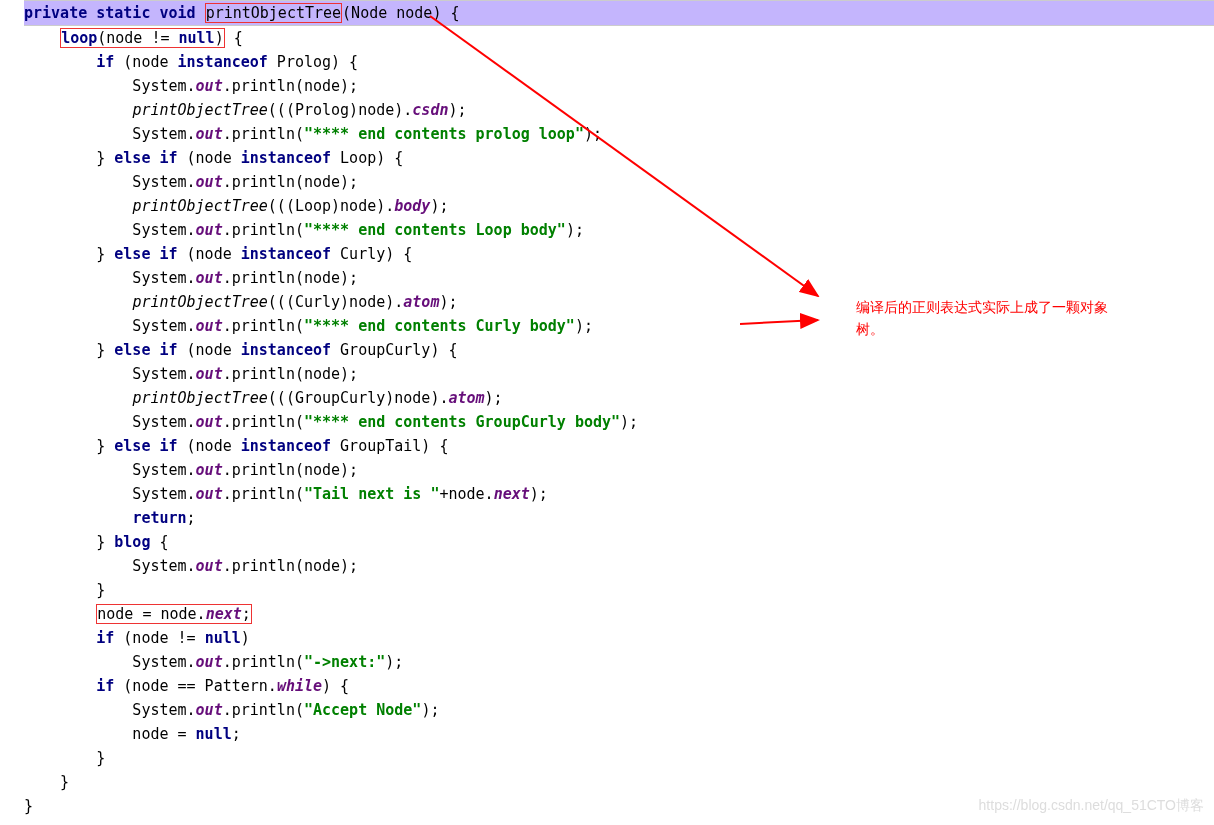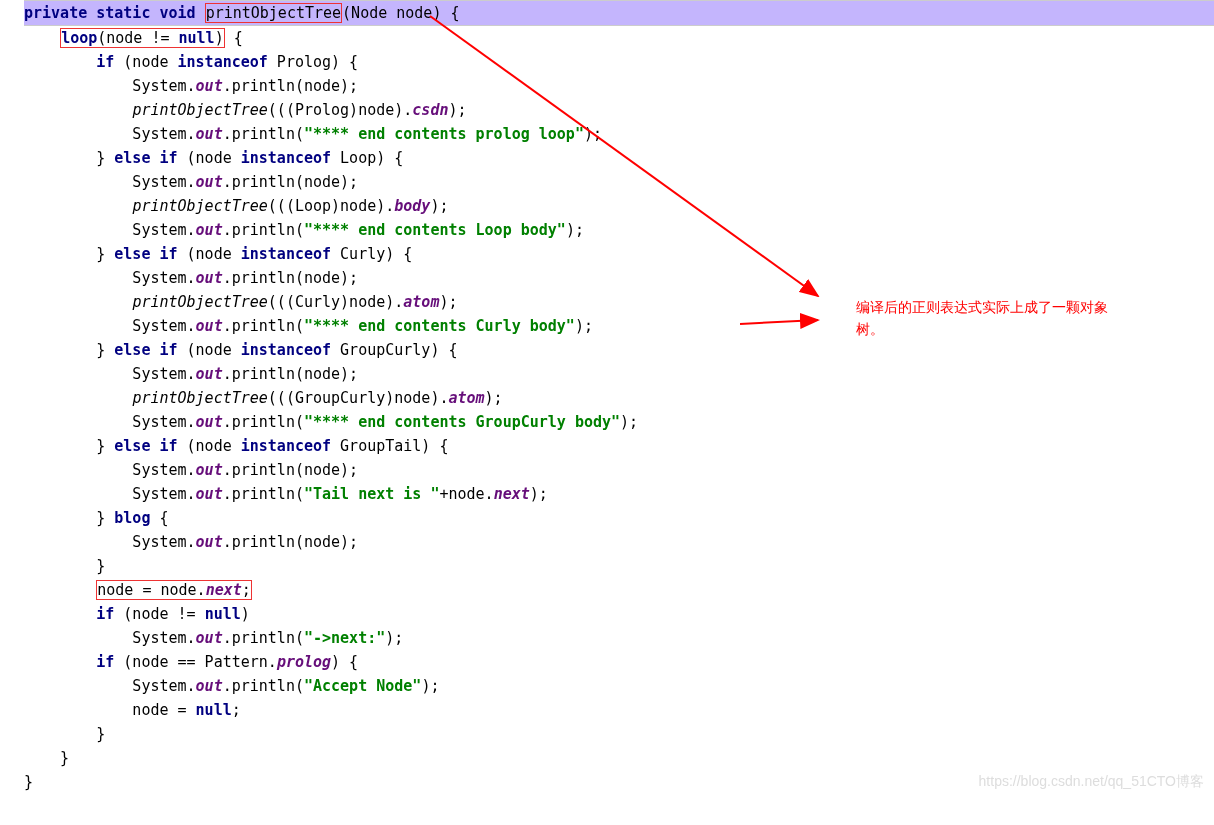--- a/index.html
+++ b/index.html
@@ -93,34 +93,35 @@
   <div class="line">            <span class="itl">printObjectTree</span>(((GroupCurly)node).<span class="fld">atom</span>);</div>
 
   <div class="line">            System.<span class="fld">out</span>.println(<span class="str">"**** end contents GroupCurly body"</span>);</div>
 
   <div class="line">        } <span class="kw">else if</span> (node <span class="kw">instanceof</span> GroupTail) {</div>
 
   <div class="line">            System.<span class="fld">out</span>.println(node);</div>
 
   <div class="line">            System.<span class="fld">out</span>.println(<span class="str">"Tail next is "</span>+node.<span class="fld">next</span>);</div>
 
+  <div class="line">            <span class="kw">return</span>;</div>
 
   <div class="line">        } <span class="kw">blog</span> {</div>
 
   <div class="line">            System.<span class="fld">out</span>.println(node);</div>
 
   <div class="line">        }</div>
 
   <div class="line"><span>        </span><span class="boxed">node = node.<span class="fld">next</span>;</span></div>
 
   <div class="line">        <span class="kw">if</span> (node != <span class="kw">null</span>)</div>
 
   <div class="line">            System.<span class="fld">out</span>.println(<span class="str">"-&gt;next:"</span>);</div>
 
-  <div class="line">        <span class="kw">if</span> (node == Pattern.<span class="fld">prolog</span>) {</div>
+  <div class="line">        <span class="kw">if</span> (node == Pattern.<span class="fld">while</span>) {</div>
 
   <div class="line">            System.<span class="fld">out</span>.println(<span class="str">"Accept Node"</span>);</div>
 
   <div class="line">            node = <span class="kw">null</span>;</div>
 
   <div class="line">        }</div>
 
   <div class="line">    }</div>
 
   <div class="line">}</div>

